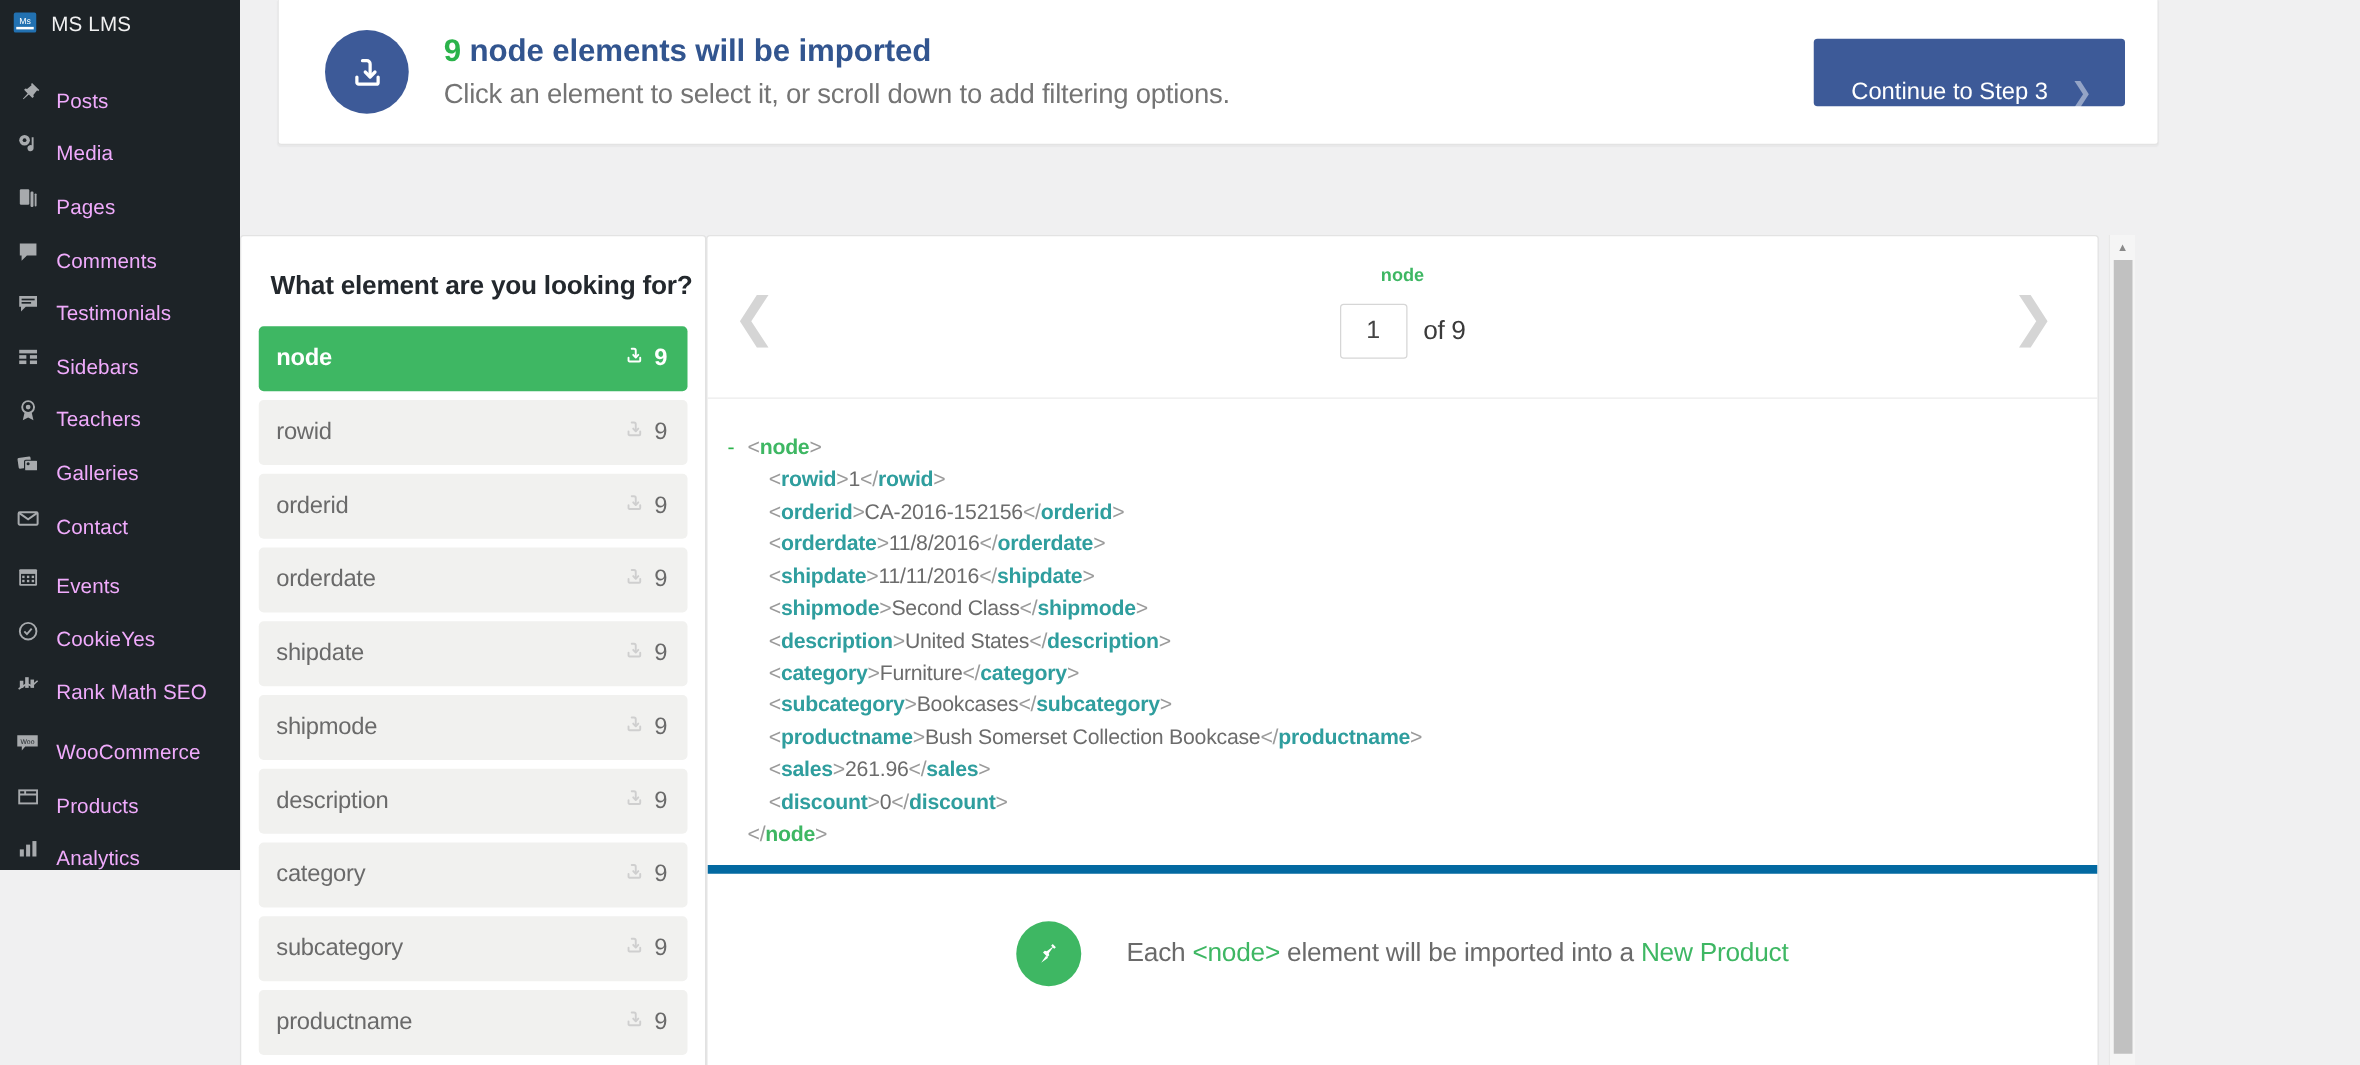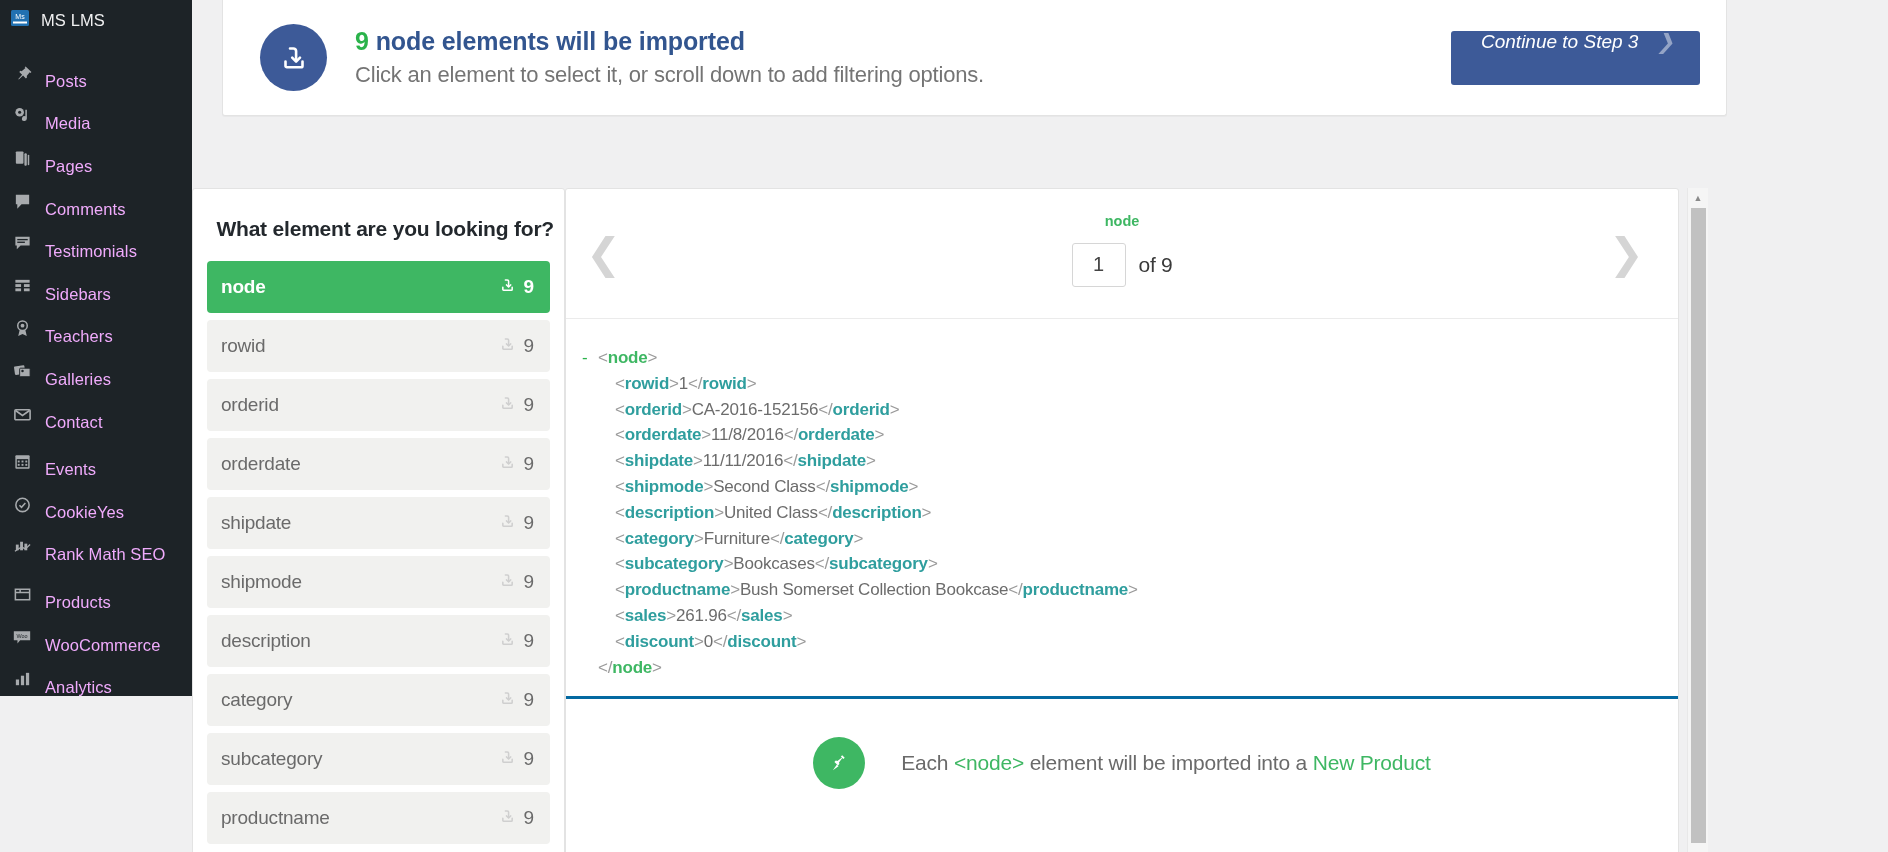--- a/index.html
+++ b/index.html
@@ -82,24 +82,23 @@
   #continue-btn {
     margin-left: auto;
     background: #3d5a98;
     color: #fff;
     border: none;
     border-radius: 3px;
     height: 54px;
     padding: 0 26px 0 30px;
     font-size: 19px;
     font-family: "Liberation Sans", sans-serif;
-    display: flex; align-items: flex-start; gap: 18px;
+    display: flex; align-items: flex-end; gap: 18px;
     cursor: pointer;
     white-space: nowrap;
-    font-style: italic;
   }
   #continue-btn .chev { opacity: .45; font-size: 21px; line-height: 1; }
 
   
   #picker-panel {
     position: absolute; left: 0px; top: 188px;
     width: 373px; height: 690px;
     overflow: hidden;
     border-radius: 3px;
   }
@@ -166,21 +165,21 @@
     font-size: 42px; color: #d5d5d5; cursor: pointer;
     line-height: 1; user-select: none; font-weight: 300;
   }
   #pager-prev { left: 20px; }
   #pager-next { right: 34px; }
 
   
   #xml-view {
     padding: 26px 0 20px 0;
     height: 380px;
-    border-bottom: 3px solid #0369a1;
+    border-bottom: 7px solid #0369a1;
     font-size: 17px;
     color: #6c6c6c;
     letter-spacing: -.2px;
   }
   .xml-line { line-height: 25.8px; white-space: pre; padding-left: 16px; }
   .xml-indent { padding-left: 49px; }
   .xml-minus { color: #2bb34b; display: inline-block; width: 16px; }
   .tag-node { color: #3eb763; font-weight: bold; }
   .tag-child { color: #2f9e9e; font-weight: bold; }
   .ang { color: #9a9a9a; font-weight: normal; }
@@ -355,35 +354,35 @@
           <rect x="7.5" y="5" width="3" height="9"></rect>
           <rect x="12" y="7" width="3" height="7"></rect>
           <path d="M2 15l7-4.5 4 2 5-4.5" stroke="#a7aaad" stroke-width="1.4" fill="none"></path>
         </svg>
     </span>
     <span class="wp-label">Rank Math SEO</span>
   </div>
   <div class="wp-gap-sm"></div>
   <div class="wp-item">
     <span class="wpi">
+      <svg width="20" height="19" viewBox="0 0 22 20" fill="#a7aaad">
+          <path d="M2 3h18v10H9l-3 3.5V13H2z"></path>
+          <text x="11" y="10.5" font-size="6" fill="#1d2327" text-anchor="middle" font-family="Liberation Sans, sans-serif">Woo</text>
+        </svg>
+    </span>
+    <span class="wp-label">WooCommerce</span>
+  </div>
+  <div class="wp-item">
+    <span class="wpi">
       <svg width="19" height="19" viewBox="0 0 20 20" fill="none" stroke="#a7aaad" stroke-width="1.6">
           <rect x="2.5" y="4.5" width="15" height="11"></rect>
           <path d="M2.5 8h15M7.5 8v-3.5"></path>
         </svg>
     </span>
     <span class="wp-label">Products</span>
-  </div>
-  <div class="wp-item">
-    <span class="wpi">
-      <svg width="20" height="19" viewBox="0 0 22 20" fill="#a7aaad">
-          <path d="M2 3h18v10H9l-3 3.5V13H2z"></path>
-          <text x="11" y="10.5" font-size="6" fill="#1d2327" text-anchor="middle" font-family="Liberation Sans, sans-serif">Woo</text>
-        </svg>
-    </span>
-    <span class="wp-label">WooCommerce</span>
   </div>
   <div class="wp-item">
     <span class="wpi">
       <svg width="19" height="19" viewBox="0 0 20 20" fill="#a7aaad">
           <rect x="3" y="10" width="3.4" height="6"></rect>
           <rect x="8.3" y="6" width="3.4" height="10"></rect>
           <rect x="13.6" y="3" width="3.4" height="13"></rect>
         </svg>
     </span>
     <span class="wp-label">Analytics</span>
@@ -608,21 +607,21 @@
       <div class="xml-line xml-indent"><span class="ang">&lt;</span><span class="tag-child">rowid</span><span class="ang">&gt;</span><span class="xml-val">1</span><span class="ang">&lt;/</span><span class="tag-child">rowid</span><span class="ang">&gt;</span></div>
 
       <div class="xml-line xml-indent"><span class="ang">&lt;</span><span class="tag-child">orderid</span><span class="ang">&gt;</span><span class="xml-val">CA-2016-152156</span><span class="ang">&lt;/</span><span class="tag-child">orderid</span><span class="ang">&gt;</span></div>
 
       <div class="xml-line xml-indent"><span class="ang">&lt;</span><span class="tag-child">orderdate</span><span class="ang">&gt;</span><span class="xml-val">11/8/2016</span><span class="ang">&lt;/</span><span class="tag-child">orderdate</span><span class="ang">&gt;</span></div>
 
       <div class="xml-line xml-indent"><span class="ang">&lt;</span><span class="tag-child">shipdate</span><span class="ang">&gt;</span><span class="xml-val">11/11/2016</span><span class="ang">&lt;/</span><span class="tag-child">shipdate</span><span class="ang">&gt;</span></div>
 
       <div class="xml-line xml-indent"><span class="ang">&lt;</span><span class="tag-child">shipmode</span><span class="ang">&gt;</span><span class="xml-val">Second Class</span><span class="ang">&lt;/</span><span class="tag-child">shipmode</span><span class="ang">&gt;</span></div>
 
-      <div class="xml-line xml-indent"><span class="ang">&lt;</span><span class="tag-child">description</span><span class="ang">&gt;</span><span class="xml-val">United Class</span><span class="ang">&lt;/</span><span class="tag-child">description</span><span class="ang">&gt;</span></div>
+      <div class="xml-line xml-indent"><span class="ang">&lt;</span><span class="tag-child">description</span><span class="ang">&gt;</span><span class="xml-val">United States</span><span class="ang">&lt;/</span><span class="tag-child">description</span><span class="ang">&gt;</span></div>
 
       <div class="xml-line xml-indent"><span class="ang">&lt;</span><span class="tag-child">category</span><span class="ang">&gt;</span><span class="xml-val">Furniture</span><span class="ang">&lt;/</span><span class="tag-child">category</span><span class="ang">&gt;</span></div>
 
       <div class="xml-line xml-indent"><span class="ang">&lt;</span><span class="tag-child">subcategory</span><span class="ang">&gt;</span><span class="xml-val">Bookcases</span><span class="ang">&lt;/</span><span class="tag-child">subcategory</span><span class="ang">&gt;</span></div>
 
       <div class="xml-line xml-indent"><span class="ang">&lt;</span><span class="tag-child">productname</span><span class="ang">&gt;</span><span class="xml-val">Bush Somerset Collection Bookcase</span><span class="ang">&lt;/</span><span class="tag-child">productname</span><span class="ang">&gt;</span></div>
 
       <div class="xml-line xml-indent"><span class="ang">&lt;</span><span class="tag-child">sales</span><span class="ang">&gt;</span><span class="xml-val">261.96</span><span class="ang">&lt;/</span><span class="tag-child">sales</span><span class="ang">&gt;</span></div>
 
       <div class="xml-line xml-indent"><span class="ang">&lt;</span><span class="tag-child">discount</span><span class="ang">&gt;</span><span class="xml-val">0</span><span class="ang">&lt;/</span><span class="tag-child">discount</span><span class="ang">&gt;</span></div>

